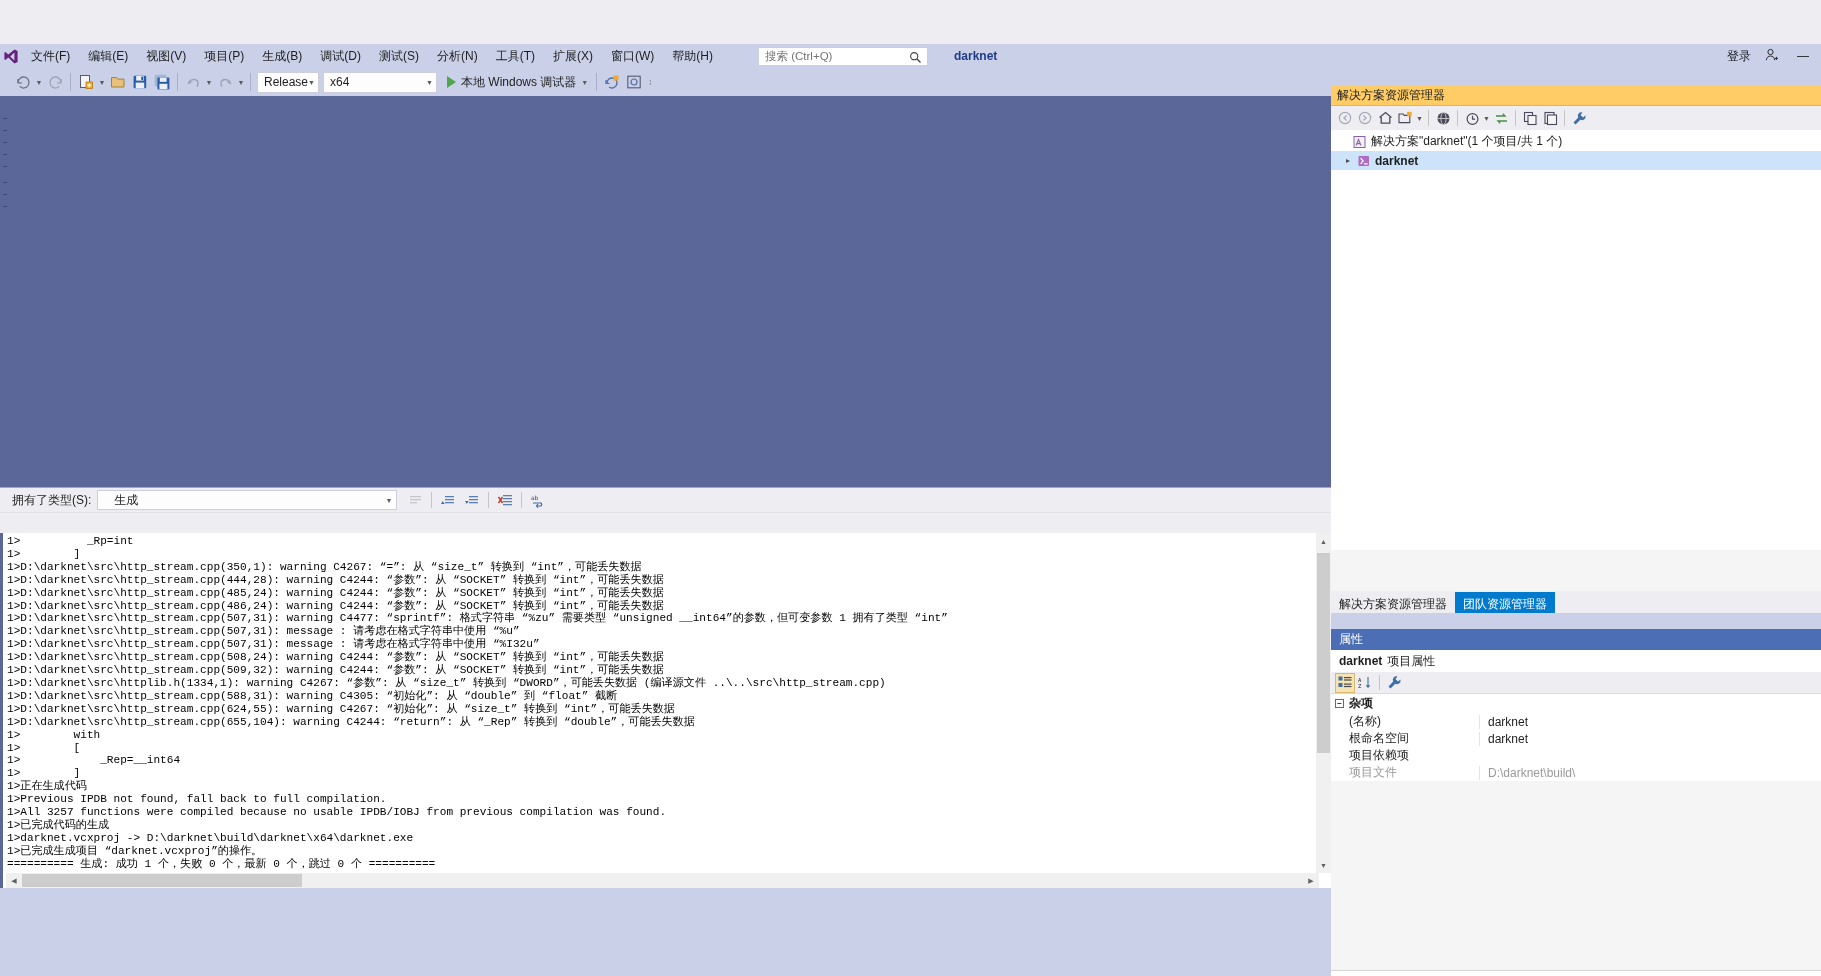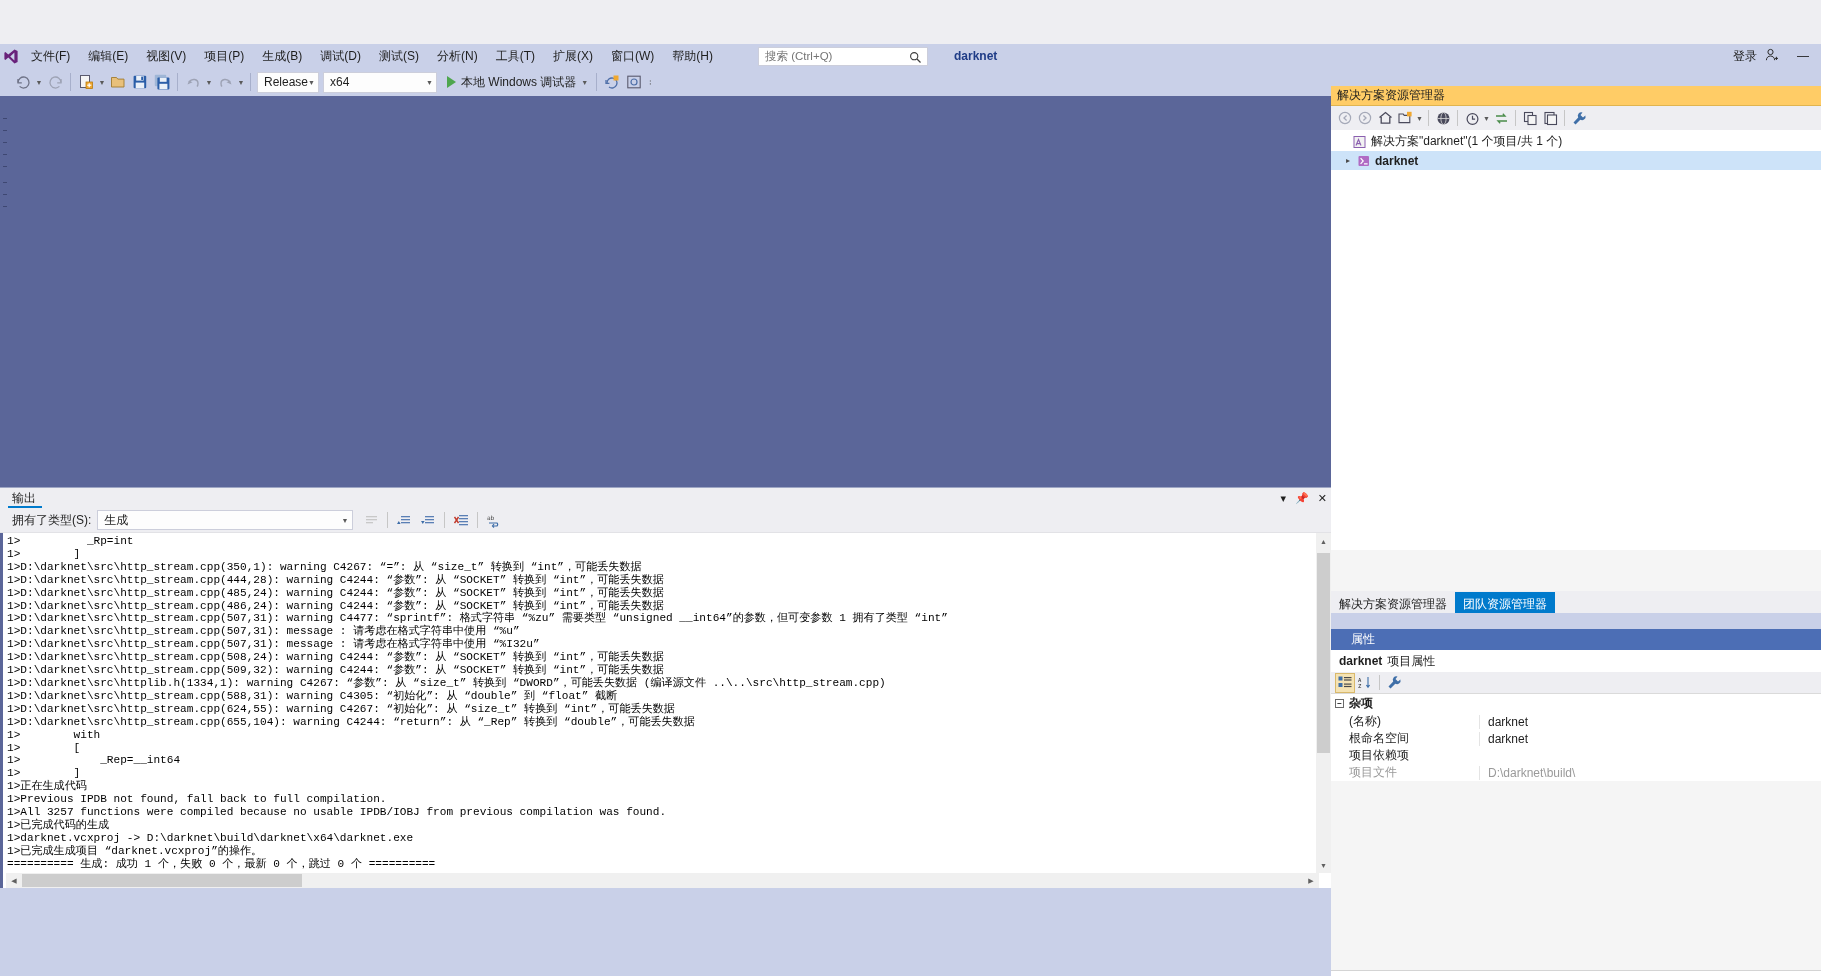--- a/index.html
+++ b/index.html
@@ -34,21 +34,21 @@
     width: 145px; background: transparent; font-family: Liberation Sans, sans-serif;
   }
   .search-icon-wrap { position:absolute; right: 5px; top: 2px; }
   .proj-badge {
     margin-left: 20px; font-size: 12px; font-weight: bold; color: #1F3C87;
     padding: 2px 6px;
   }
   .menubar-right {
     position: absolute; right: 0; top: 0; height: 24px; display: flex; align-items: center;
   }
-  .signin { font-size: 12px; color: #1E1E1E; display: flex; gap: 8px; padding: 0 6px; }
+  .signin { font-size: 12px; color: #1E1E1E; display: flex; gap: 14px; padding: 0 6px; }
   .win-btn { width: 36px; height: 24px; display:flex; align-items:center; justify-content:center; color:#1E1E1E; font-size: 12px;}
 
   
   .toolbar {
     position: absolute; top: 24px; left: 0; width: 1821px; height: 28px;
     background: #C9D0E8; display: flex; align-items: center; padding-left: 12px;
   }
   .tb-icon {
     width: 22px; height: 22px; display:flex; align-items:center; justify-content:center;
     color: #4B5064;
@@ -105,23 +105,23 @@
   .op-tb-right span { font-size: 11px; color: #1E1E1E; cursor: pointer; line-height: 12px; }
   .op-title-underline {
     position: absolute; left: 8px; bottom: 0; width: 34px; height: 2px; background: #007ACC;
   }
   .op-toolbar {
     height: 25px; background: #EEEEF2; display: flex; align-items: center;
     padding-left: 12px; gap: 0px; border-bottom: 1px solid #E2E2E6;
   }
   .op-label { font-size: 12px; color: #1E1E1E; margin-right: 6px; }
   .op-select {
-    width: 256px; height: 20px; background: #FDFDFD; border: 1px solid #CCCEDB;
+    width: 300px; height: 20px; background: #FDFDFD; border: 1px solid #CCCEDB;
     display: flex; align-items: center; justify-content: space-between;
-    font-size: 12px; color: #1E1E1E; padding: 0 4px 0 6px; margin-right: 6px;
+    font-size: 12px; color: #1E1E1E; padding: 0 4px 0 16px; margin-right: 6px;
   }
   .op-tbi { width: 24px; height: 22px; display:flex; align-items:center; justify-content:center; }
   .op-vsep { width: 1px; height: 16px; background: #C6C6C6; margin: 0 4px; }
 
   .op-body {
     position: absolute; top: 45px; left: 0; width: 1331px; height: 355px;
     background: #FFFFFF; border-left: 3px solid #5B6699; overflow: hidden;
   }
   .op-text {
     position: absolute; top: 0; left: 0; padding: 2px 0 0 4px;
@@ -183,21 +183,21 @@
   }
   .sol-tab.active { background: #007ACC; color: #FFFFFF; }
 
   
   .props-panel {
     position: absolute; top: 585px; right: 0; width: 490px; height: 391px;
     background: #F5F5F5;
   }
   .props-titlebar {
     height: 21px; background: #4C6EB5; display: flex; align-items: center;
-    padding-left: 20px; position: relative;
+    padding-left: 8px; position: relative;
   }
   .props-title { font-size: 12px; color: #FFFFFF; }
   .props-subtitle {
     height: 22px; background: #FFFFFF; display: flex; align-items: center;
     padding-left: 8px; font-size: 12px; color: #1E1E1E; gap: 5px;
   }
   .props-subtitle .b { font-weight: bold; }
   .props-toolbar {
     height: 22px; background: #EEEEF2; display: flex; align-items: center;
     padding-left: 4px; border-bottom: 1px solid #DADADA;
@@ -397,29 +397,20 @@
       <div class="rail-tick" style="top:70px"></div>
       <div class="rail-tick" style="top:86px"></div>
       <div class="rail-tick" style="top:98px"></div>
       <div class="rail-tick" style="top:110px"></div>
     </div>
   </div>
 
   <div class="vsplit"></div>
 
   <div class="output-panel">
-    <div class="op-titlebar">
-      <span class="op-title">输出</span>
-      <span class="op-title-underline"></span>
-      <span class="op-tb-right">
-        <span>▾</span>
-        <span>📌</span>
-        <span>✕</span>
-      </span>
-    </div>
 
     <div class="op-toolbar">
       <span class="op-label">拥有了类型(S):</span>
       <div class="op-select">
         <span>生成</span>
         <span class="combo-arrow">▼</span>
       </div>
       <div class="op-tbi">
         <svg width="15" height="15" viewBox="0 0 15 15">
           <rect x="2" y="3" width="11" height="1.3" fill="#C8C8C8"></rect>

